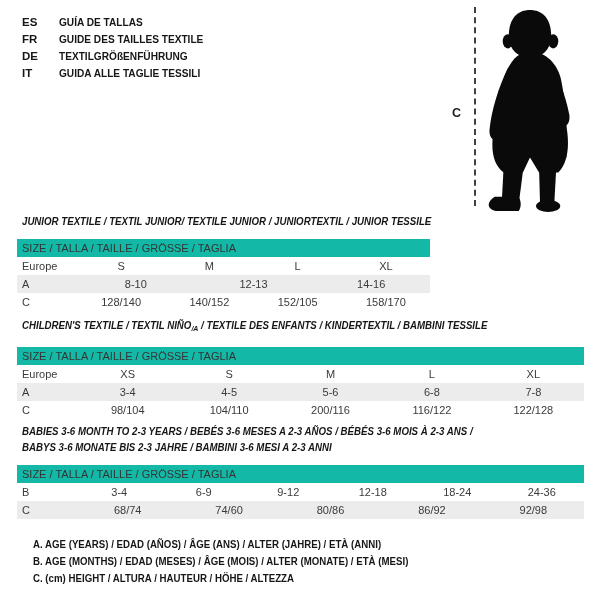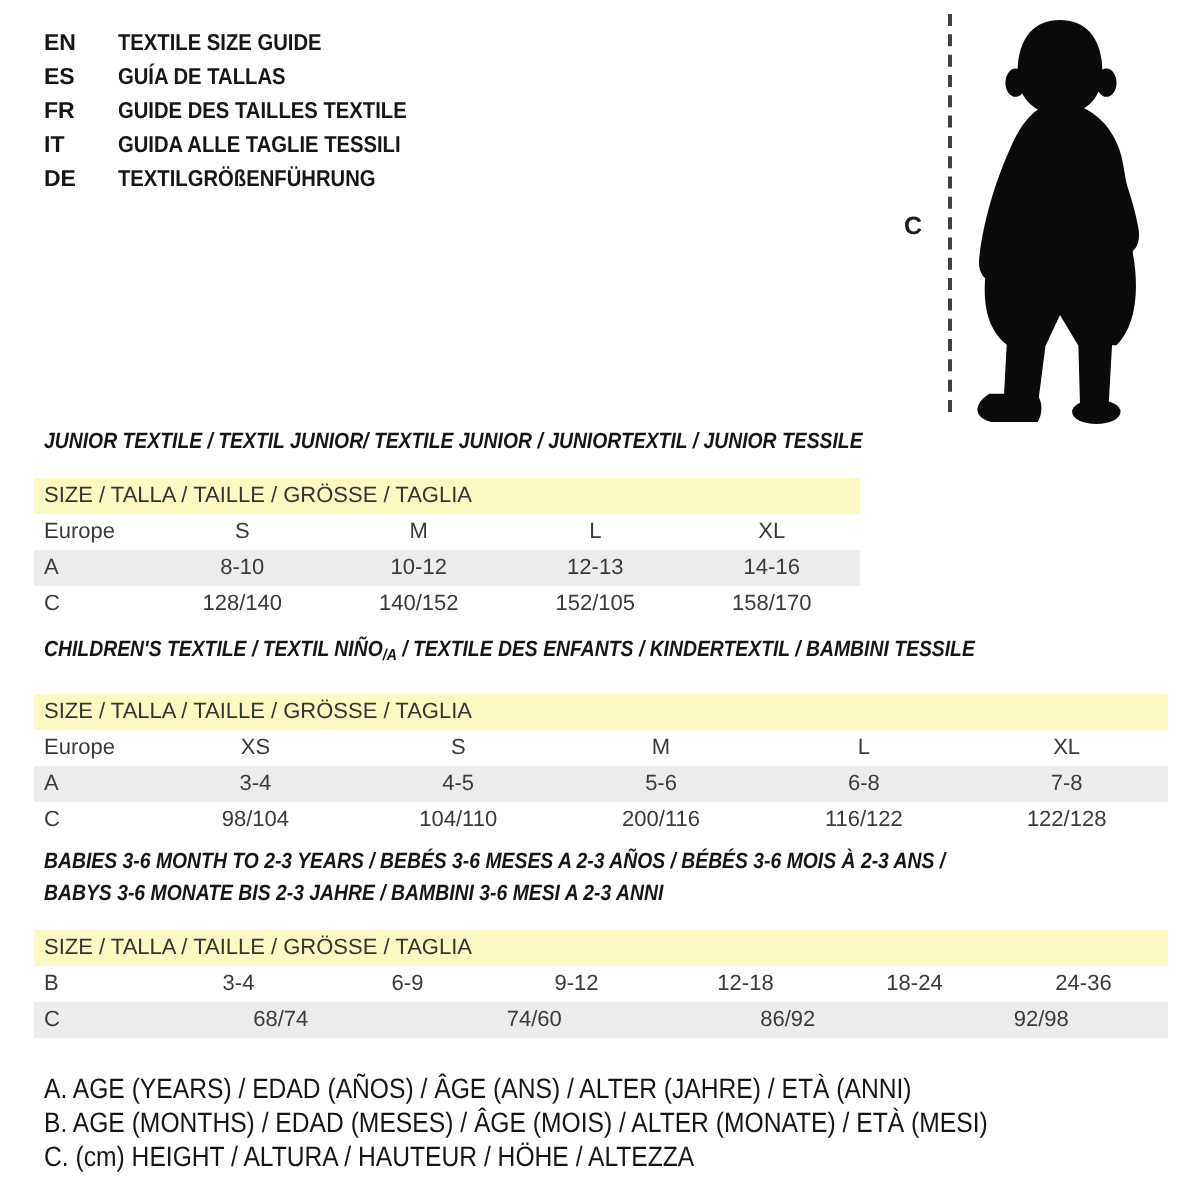--- a/index.html
+++ b/index.html
@@ -22,53 +22,49 @@
   .c-label { left:452px; top:106px; font-weight:bold; font-size:12.5px; color:#1d1d1d; }
   .baby-svg { left:481px; top:4px; }
   .baby-svg path, .baby-svg ellipse { fill:#0a0a0a; }
 
   
   .sec-title { position:absolute; left:22px; font-weight:bold; font-size:11px; color:#161616; line-height:16px;font-style:italic; }
   .sub { font-size:8px; vertical-align:-2px; }
 
   
   .size-table { position:absolute; left:17px; }
-  .thead { height:18px; line-height:18px; background:#fef9c3; color:#343434; font-size:11px; padding-left:5px; font-weight:normal; }
+  .thead { height:18px; line-height:18px; background:#14b8a6; color:#343434; font-size:11px; padding-left:5px; font-weight:normal; }
   .trow { display:flex; height:18px; line-height:18px; font-size:11px; color:#3a3a3a; }
   .trow .rlabel { width:60px; padding-left:5px; box-sizing:border-box; }
   .trow .cell { flex:1; text-align:center; }
   .stripe { background:#ececec; }
 
   
   .notes { left:22px; top:536px; }
-  .note-line { height:17px; line-height:17px; font-weight:normal; font-size:14px; color:#161616; }
+  .note-line { height:17px; line-height:17px; font-weight:bold; font-size:11px; color:#161616;margin-left:11px; }
 </style>
 </head>
 <body>
 
 <div class="abs legend">
-  <div class="legend-row">
-    <span class="legend-code">EN</span>
-    <span class="legend-label cond">TEXTILE SIZE GUIDE</span>
-  </div>
   <div class="legend-row">
     <span class="legend-code">ES</span>
     <span class="legend-label cond">GUÍA DE TALLAS</span>
   </div>
   <div class="legend-row">
     <span class="legend-code">FR</span>
     <span class="legend-label cond">GUIDE DES TAILLES TEXTILE</span>
   </div>
   <div class="legend-row">
+    <span class="legend-code">DE</span>
+    <span class="legend-label cond">TEXTILGRÖßENFÜHRUNG</span>
+  </div>
+  <div class="legend-row">
     <span class="legend-code">IT</span>
     <span class="legend-label cond">GUIDA ALLE TAGLIE TESSILI</span>
-  </div>
-  <div class="legend-row">
-    <span class="legend-code">DE</span>
-    <span class="legend-label cond">TEXTILGRÖßENFÜHRUNG</span>
   </div>
 </div>
 
 <div class="abs c-label">C</div>
 <div class="abs dashline"></div>
 <svg class="abs baby-svg" width="102" height="210" viewBox="0 0 100 208" xmlns="http://www.w3.org/2000/svg">
   <ellipse cx="26" cy="37" rx="5" ry="7"></ellipse>
   <ellipse cx="71" cy="37" rx="5" ry="7"></ellipse>
   <path d="M27 32 C27 14 36 6 48 6 C60 6 69 14 69 32 C69 43 62 53 48 53 C34 53 27 43 27 32 Z"></path>
   <path d="M48 47 C64 47 76 60 79 76 C82 92 84 106 84 120 L84 152 L14 152 L16 110 C17 92 20 76 26 64 C31 54 38 47 48 47 Z"></path>
@@ -89,21 +85,20 @@
   <div class="trow">
     <div class="rlabel">Europe</div>
     <div class="cell">S</div>
     <div class="cell">M</div>
     <div class="cell">L</div>
     <div class="cell">XL</div>
   </div>
   <div class="trow stripe">
     <div class="rlabel">A</div>
     <div class="cell">8-10</div>
-    <div class="cell">10-12</div>
     <div class="cell">12-13</div>
     <div class="cell">14-16</div>
   </div>
   <div class="trow">
     <div class="rlabel">C</div>
     <div class="cell">128/140</div>
     <div class="cell">140/152</div>
     <div class="cell">152/105</div>
     <div class="cell">158/170</div>
   </div>
@@ -152,20 +147,21 @@
     <div class="cell">6-9</div>
     <div class="cell">9-12</div>
     <div class="cell">12-18</div>
     <div class="cell">18-24</div>
     <div class="cell">24-36</div>
   </div>
   <div class="trow stripe">
     <div class="rlabel">C</div>
     <div class="cell">68/74</div>
     <div class="cell">74/60</div>
+    <div class="cell">80/86</div>
     <div class="cell">86/92</div>
     <div class="cell">92/98</div>
   </div>
 </div>
 
 <div class="abs notes">
   <div class="note-line"><span class="cond">A. AGE (YEARS) / EDAD (AÑOS) / ÂGE (ANS) / ALTER (JAHRE) / ETÀ (ANNI)</span></div>
   <div class="note-line"><span class="cond">B. AGE (MONTHS) / EDAD (MESES) / ÂGE (MOIS) / ALTER (MONATE) / ETÀ (MESI)</span></div>
   <div class="note-line"><span class="cond">C. (cm) HEIGHT / ALTURA / HAUTEUR / HÖHE / ALTEZZA</span></div>
 </div>

